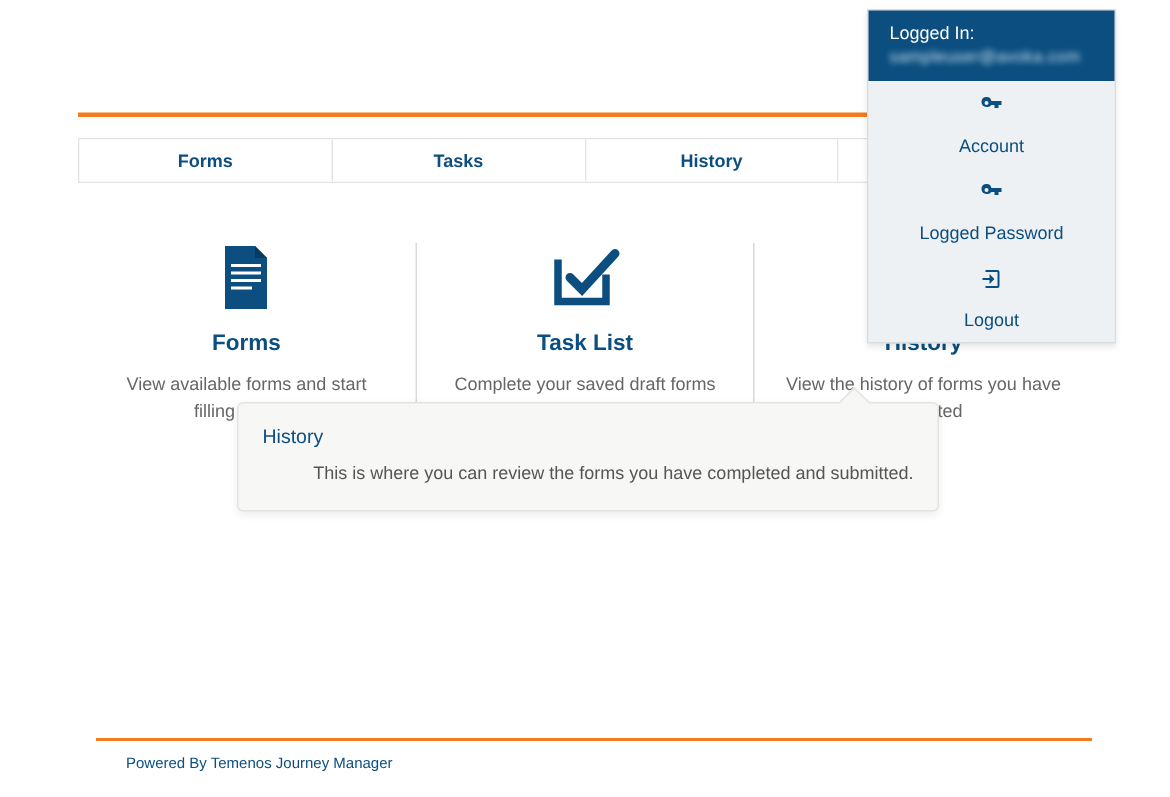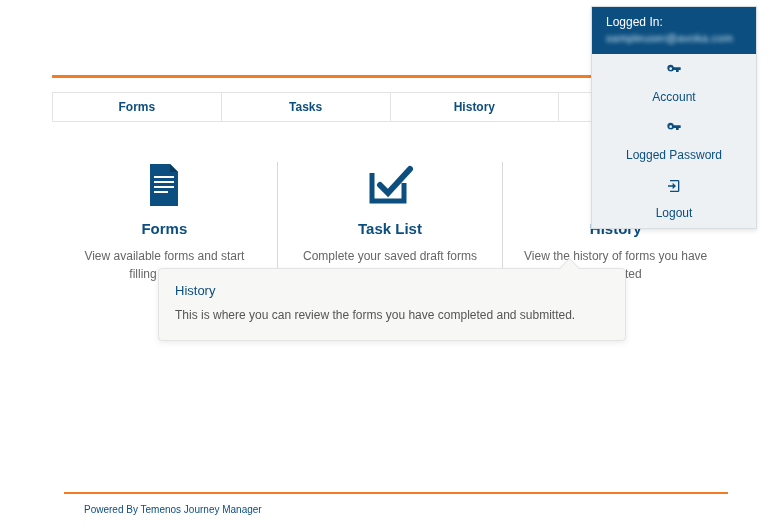--- a/index.html
+++ b/index.html
@@ -66,25 +66,25 @@
     top: -8px;
     right: 48px;
     width: 14px;
     height: 14px;
     background: #f7f7f5;
     border-left: 1px solid #e3e3e3;
     border-top: 1px solid #e3e3e3;
     transform: rotate(45deg);
   }
   .tooltip h4 { color: #0b4e7f; font-size: 13px; font-weight: 400; margin-bottom: 10px; }
-  .tooltip p { color: #555; font-size: 12px; }
+  .tooltip p { color: #555; font-size: 12px; text-align: right; }
   .user-menu {
     position: absolute;
     top: 6px;
-    right: 23px;
+    right: 36px;
     width: 166px;
     background: #eef1f3;
     border: 1px solid #d8dde1;
     box-shadow: 0 2px 4px rgba(0,0,0,.1);
     z-index: 20;
   }
   .user-head {
     background: #0b4e7f;
     color: #fff;
     padding: 8px 14px 10px;

